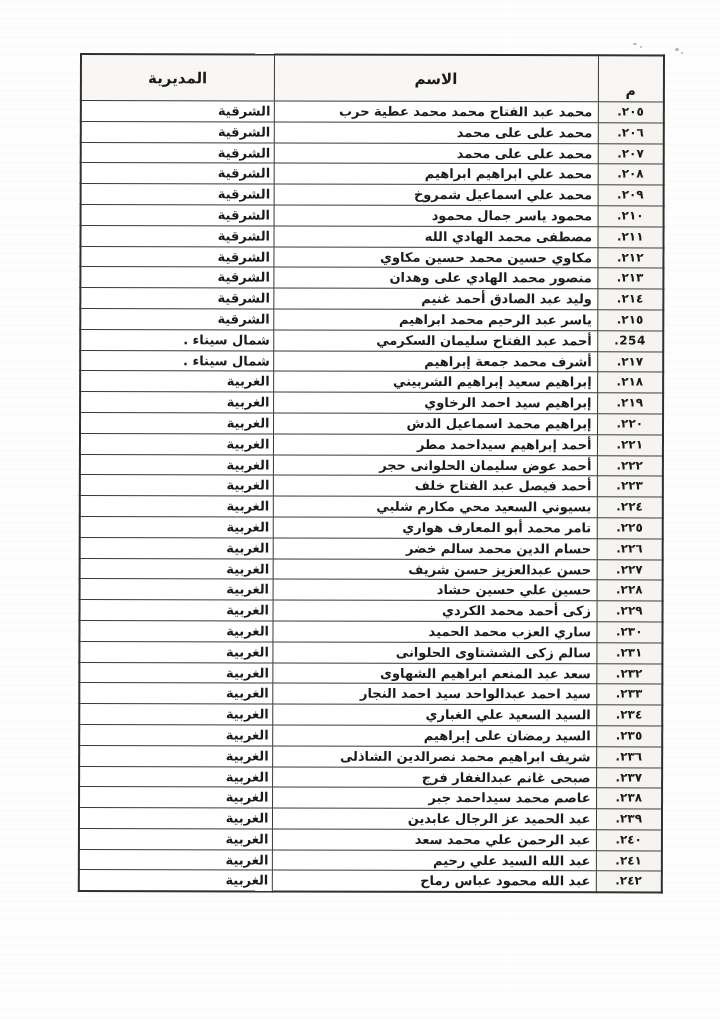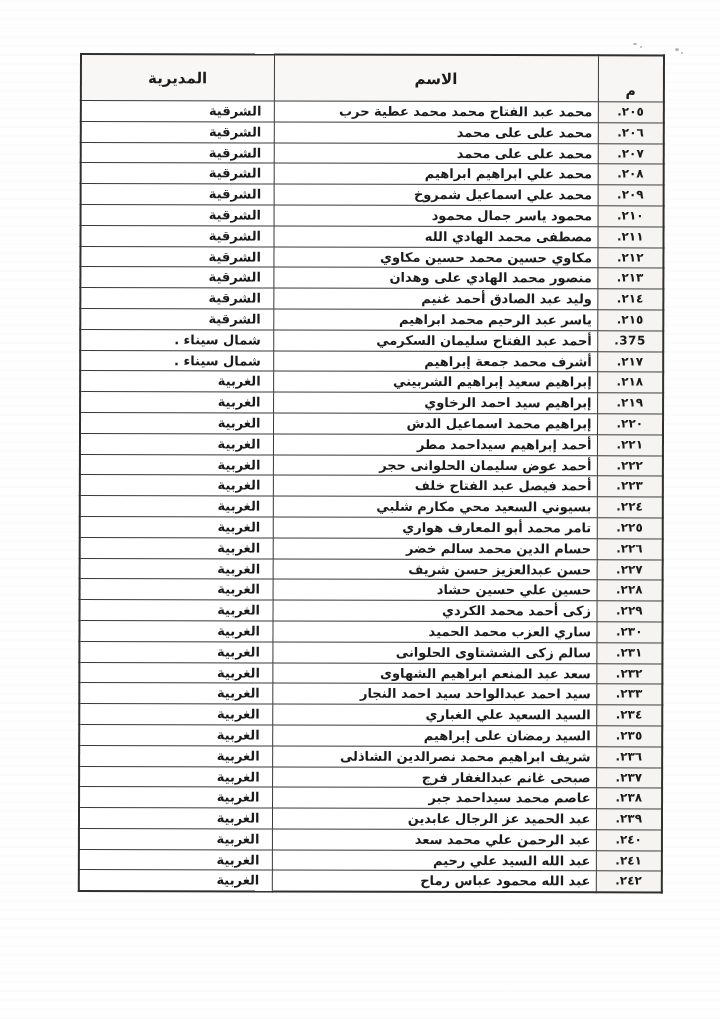--- a/index.html
+++ b/index.html
@@ -68,21 +68,21 @@
     background:#f5f4f1;
     padding:0 2px;
   }
   td.td-name{
     text-align:right;
     padding-right:5px;
     background:#ffffff;
   }
   td.td-dir{
     text-align:right;
-    padding-right:12px;
+    padding-right:3px;
     background:#ffffff;
   }
   .speck{
     position:absolute;
     background:#9a9a9a;
     border-radius:50%;
     opacity:0.75;
   }
   .speck.s1{left:633px;top:43px;width:4px;height:2px;}
   .speck.s2{left:640px;top:46px;width:2px;height:2px;}
@@ -162,21 +162,21 @@
     <td class="td-num">٢١٤.</td>
     <td class="td-name">وليد عبد الصادق أحمد غنيم</td>
     <td class="td-dir">الشرقية</td>
   </tr>
           <tr>
     <td class="td-num">٢١٥.</td>
     <td class="td-name">ياسر عبد الرحيم محمد ابراهيم</td>
     <td class="td-dir">الشرقية</td>
   </tr>
           <tr>
-    <td class="td-num">375.</td>
+    <td class="td-num">254.</td>
     <td class="td-name">أحمد عبد الفتاح سليمان السكرمي</td>
     <td class="td-dir">شمال سيناء .</td>
   </tr>
           <tr>
     <td class="td-num">٢١٧.</td>
     <td class="td-name">أشرف محمد جمعة إبراهيم</td>
     <td class="td-dir">شمال سيناء .</td>
   </tr>
           <tr>
     <td class="td-num">٢١٨.</td>

